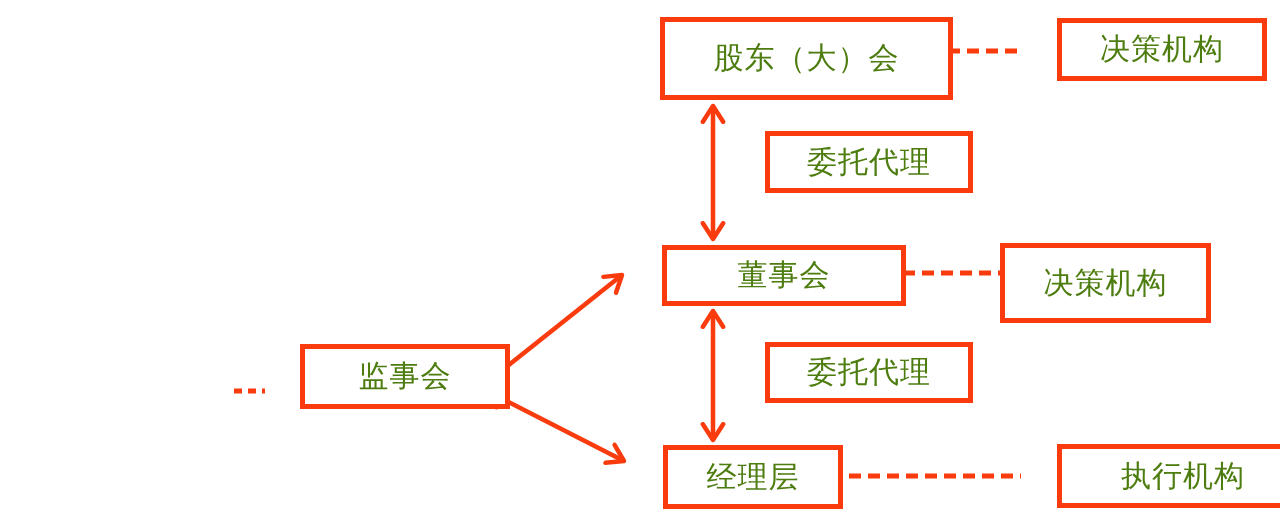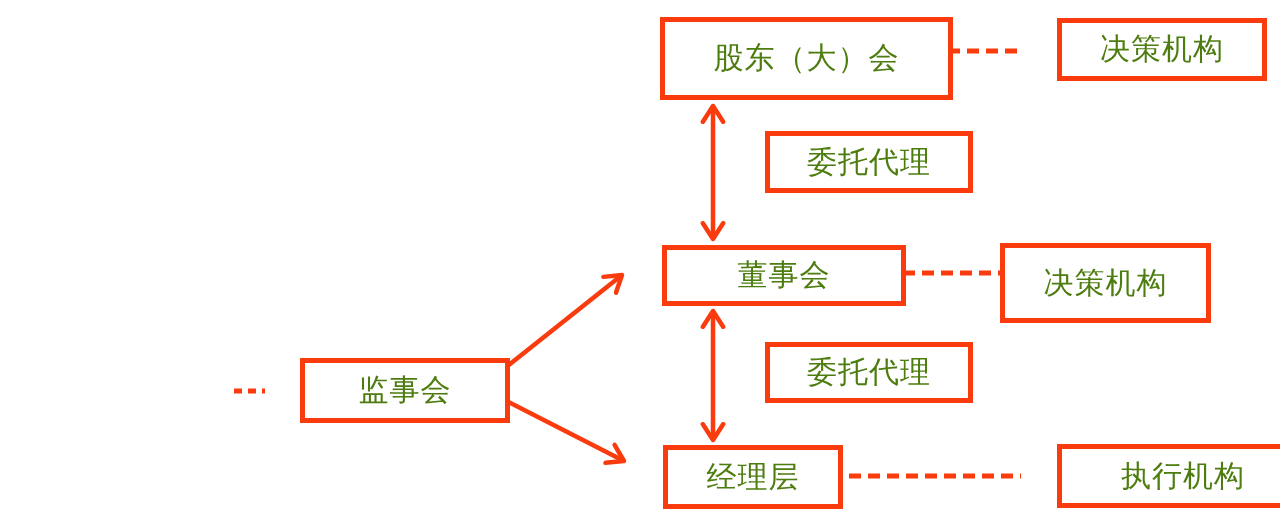--- a/index.html
+++ b/index.html
@@ -29,21 +29,21 @@
   
   #n-shareholders{left:630px;top:17px;width:293px;height:83px;}
   #n-power{left:1027px;top:18px;width:210px;height:63px;}
   #n-proxy-top{left:735px;top:131px;width:208px;height:62px;}
   #n-board{left:632px;top:245px;width:244px;height:61px;}
   #n-decision{left:970px;top:243px;width:211px;height:80px;}
   #n-proxy-bottom{left:735px;top:342px;width:208px;height:61px;}
   #n-managers{left:633px;top:445px;width:180px;height:64px;}
   #n-executive{left:1027px;top:444px;width:252px;height:64px;font-family:Liberation Mono, monospace;}
   #n-supervisory-organ{left:19px;top:358px;width:210px;height:65px;}
-  #n-supervisory-board{left:270px;top:358px;width:210px;height:65px;}
+  #n-supervisory-board{left:270px;top:344px;width:210px;height:65px;}
   .connector-layer{
     position:absolute;
     left:0;top:0;
     width:1280px;height:524px;
     z-index:1;
   }
 </style>
 </head>
 <body>
 

